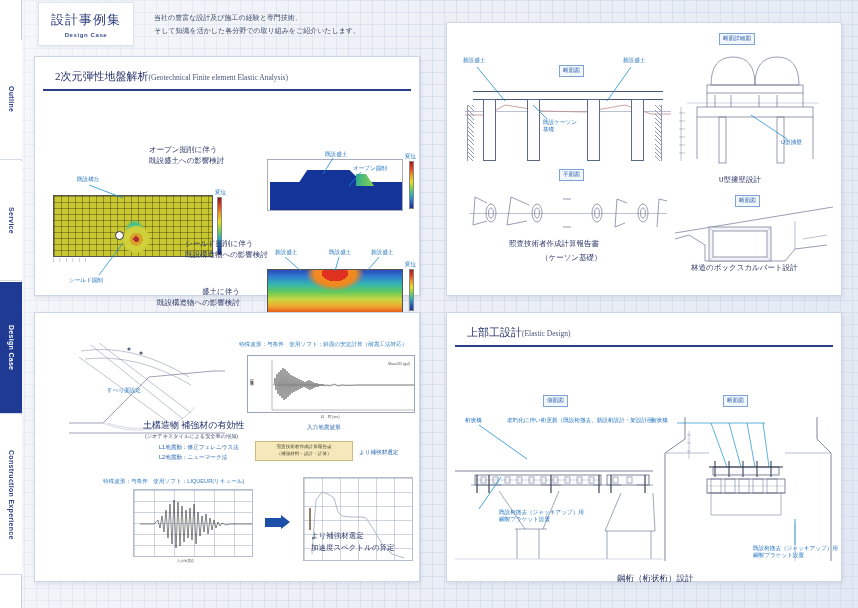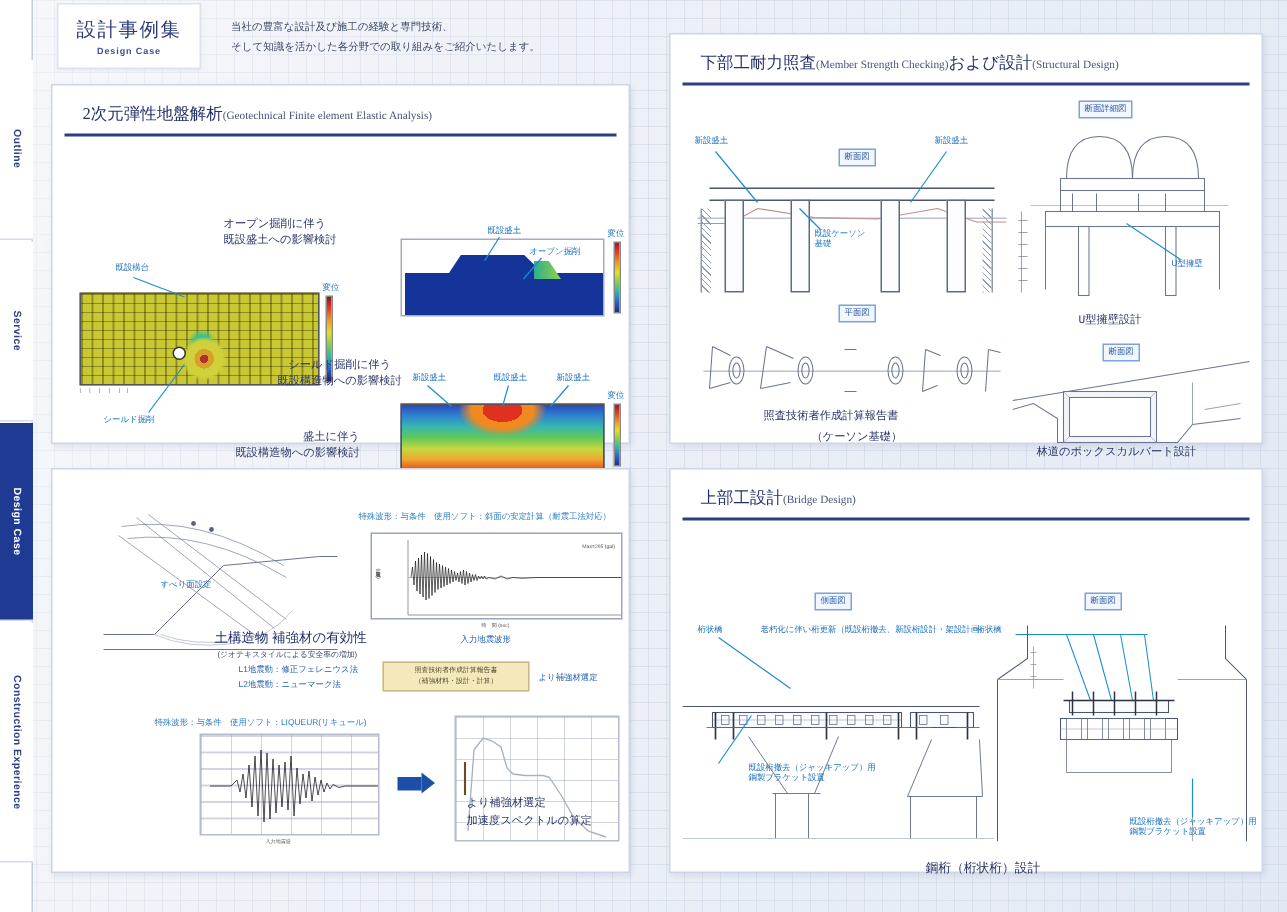--- a/index.html
+++ b/index.html
@@ -242,21 +242,21 @@
     <svg class="slip-svg" style="left:286px;top:66px;width:26px;height:20px;">
         <line x1="12" y1="1" x2="2" y2="17" stroke="#1a8fd0" stroke-width="0.8"></line>
       </svg>
     <div class="lbl" style="left:318px;top:74px;">オープン掘削</div>
     <svg class="slip-svg" style="left:312px;top:80px;width:22px;height:18px;">
         <line x1="14" y1="1" x2="2" y2="15" stroke="#1a8fd0" stroke-width="0.8"></line>
       </svg>
     <div class="colorbar" style="left:374px;top:70px;height:48px;"></div>
     <div class="lbl" style="left:370px;top:62px;">変位</div>
 
-    <div class="cap" style="left:150px;top:148px;text-align:center;">
+    <div class="cap" style="left:150px;top:148px;">
       シールド掘削に伴う<br>既設構造物への影響検討
     </div>
 
     <div class="mesh mesh-rainbow" style="left:232px;top:178px;width:136px;height:44px;"></div>
     <div class="lbl" style="left:240px;top:158px;">新設盛土</div>
     <div class="lbl" style="left:294px;top:158px;">既設盛土</div>
     <div class="lbl" style="left:336px;top:158px;">新設盛土</div>
     <svg class="slip-svg" style="left:236px;top:164px;width:130px;height:20px;">
       <line x1="14" y1="2" x2="30" y2="16" stroke="#1a8fd0" stroke-width="0.8"></line>
       <line x1="68" y1="2" x2="64" y2="16" stroke="#1a8fd0" stroke-width="0.8"></line>
@@ -267,23 +267,20 @@
 
     <div class="cap" style="left:122px;top:196px;text-align:right;">
       盛土に伴う<br>既設構造物への影響検討
     </div>
 
     <div class="note" style="left:14px;top:222px;">使用ソフト：弾塑性地盤解析(GeoFEAS)</div>
   </div>
 </section>
 
 <section class="panel" id="panel-sub">
-  <div class="panel-title">
-    <span class="jp">下部工耐力照査</span><span class="en">(Member Strength Checking)</span><span class="jp">および設計</span><span class="en">(Structural Design)</span>
-  </div>
   <div class="panel-body">
 
     <div class="lbl-box" style="left:112px;top:42px;">断面図</div>
     <div class="dln" style="left:26px;top:68px;width:190px;height:1.2px;"></div>
     <div class="dln" style="left:26px;top:76px;width:190px;height:1.2px;"></div>
     <div class="dln-lt" style="left:18px;top:88px;width:206px;height:0.8px;"></div>
     <svg class="slip-svg" style="left:18px;top:76px;width:206px;height:22px;">
       <path d="M0,16 L22,16 L40,6 L78,12 L120,13 L160,6 L186,15 L206,15" fill="none" stroke="#c08a8a" stroke-width="0.8"></path>
     </svg>
     <div class="pier" style="left:36px;top:76px;width:13px;height:62px;"></div>
@@ -438,21 +435,21 @@
         <line x1="6" y1="30" x2="6" y2="52" stroke="#6b4a2a" stroke-width="1.4"></line>
       </svg>
     </div>
     <div class="cap" style="left:276px;top:218px;">より補強材選定</div>
     <div class="cap" style="left:276px;top:230px;">加速度スペクトルの算定</div>
   </div>
 </section>
 
 <section class="panel" id="panel-brg">
   <div class="panel-title">
-    <span class="jp">上部工設計</span><span class="en">(Bridge Design)</span>
+    <span class="jp">上部工設計</span><span class="en">(Elastic Design)</span>
   </div>
   <div class="panel-body">
 
     <div class="lbl-box" style="left:96px;top:48px;">側面図</div>
     <div class="lbl-box" style="left:276px;top:48px;">断面図</div>
 
     <div class="lbl" style="left:18px;top:70px;">桁状橋</div>
     <div class="lbl" style="left:60px;top:70px;">老朽化に伴い桁更新（既設桁撤去、新設桁設計・架設計画）</div>
 
     <svg class="slip-svg" style="left:8px;top:84px;width:208px;height:130px;">

